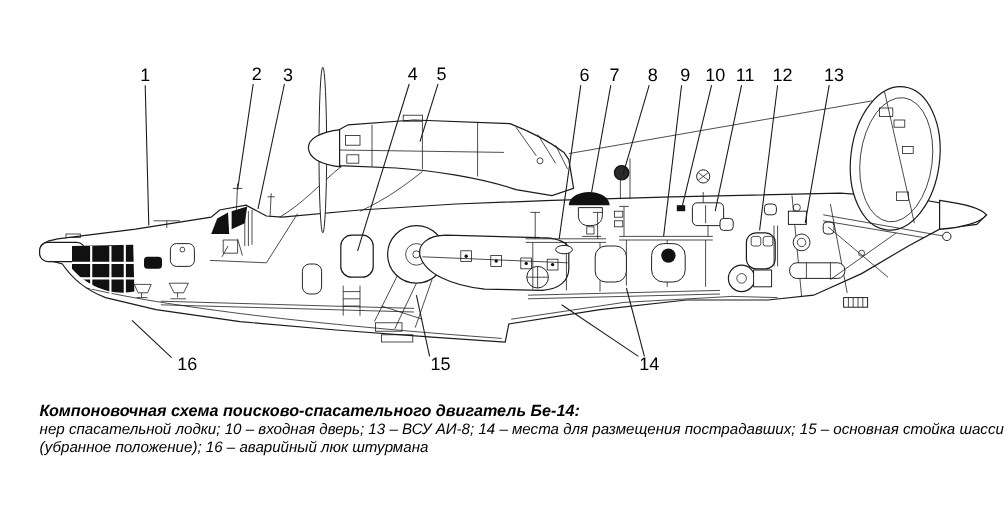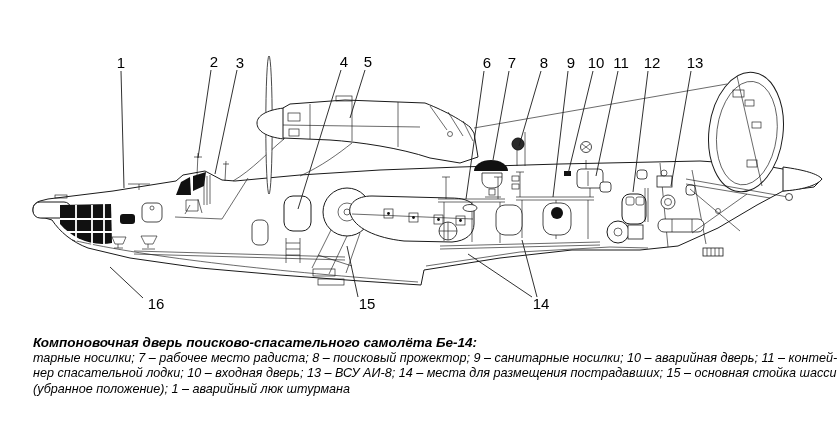--- a/index.html
+++ b/index.html
@@ -291,18 +291,17 @@
           <text x="367" y="308.5" class="callout-num">15</text>
         </g>
         <g>
           <polyline points="143,298 110,267" class="leader"></polyline>
           <text x="156" y="308.5" class="callout-num">16</text>
         </g>
       </g>
   </svg>
 
   <div class="caption">
-    <div class="caption-title">Компоновочная дверь поисково-спасательного самолёта Бе-14:</div>
-    <div class="caption-line">тарные носилки; 7 – рабочее место радиста; 8 – поисковый прожектор; 9 – санитарные носилки; 10 – аварийная дверь; 11 – контей-</div>
+    <div class="caption-title">Компоновочная схема поисково-спасательного двигатель Бе-14:</div>
     <div class="caption-line">нер спасательной лодки; 10 – входная дверь; 13 – ВСУ АИ-8; 14 – места для размещения пострадавших; 15 – основная стойка шасси</div>
-    <div class="caption-line">(убранное положение); 1 – аварийный люк штурмана</div>
+    <div class="caption-line">(убранное положение); 16 – аварийный люк штурмана</div>
   </div>
 </div>
 
 </body></html>

